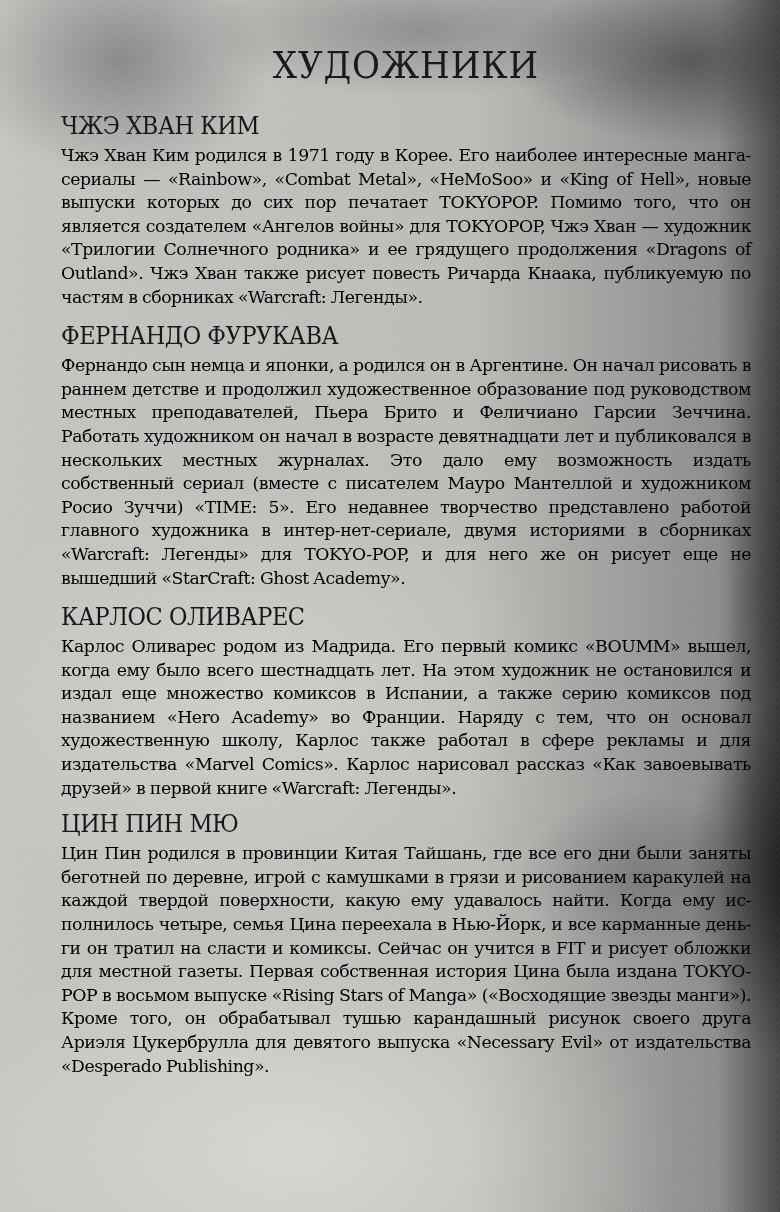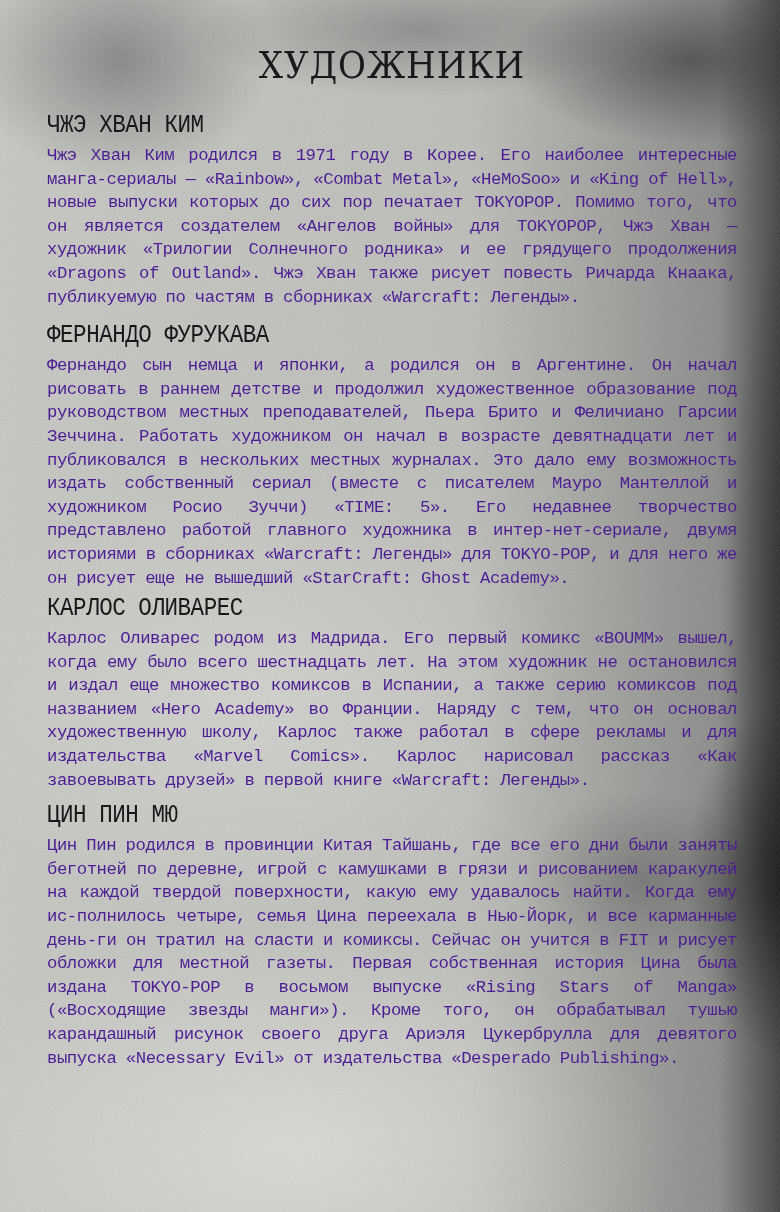--- a/index.html
+++ b/index.html
@@ -23,53 +23,53 @@
       radial-gradient(ellipse 420px 300px at 260px 700px, rgba(225,225,220,0.45), rgba(225,225,220,0) 75%),
       linear-gradient(90deg, #c6c6c3 0%, #bdbdba 60%, #8e8e8c 92%, #4a4a4a 100%);
   }
   .page-bg::after {
     content: ""; position: absolute; inset: 0;
     background-image:
       repeating-linear-gradient(37deg, rgba(0,0,0,0.025) 0 1px, rgba(0,0,0,0) 1px 3px),
       repeating-linear-gradient(-53deg, rgba(255,255,255,0.03) 0 1px, rgba(255,255,255,0) 1px 4px);
   }
   .content {
-    position: absolute; left: 47px; top: 44px; width: 690px;
+    position: absolute; left: 61px; top: 44px; width: 690px;
   }
   .page-title {
     text-align: center;
     font-size: 37px;
     letter-spacing: 1px;
     margin: 0 0 24px 0;
     font-weight: normal;
     color: #1a1a1a;
     transform: scaleX(0.92);
     padding-left: 0px;
   }
-  .section { margin: 0 0 12px 0; font-family: Liberation Mono, monospace; }
+  .section { margin: 0 0 12px 0; }
   .section-heading {
     font-size: 25px;
     font-weight: normal;
     margin: 0 0 4px 0;
     letter-spacing: -0.5px;
     color: #181818;
     transform: scaleX(0.9);
     transform-origin: left center;
   }
   .section-body {
     font-size: 17.3px;
     line-height: 23.6px;
     text-align: justify;
     margin: 0;
     letter-spacing: -0.45px;
     word-spacing: -0.5px;
-    color: #4c1d95;
+    color: #000000;
   }
   #sec-0 { margin-bottom: 12px; }
-  #sec-1 { margin-bottom: 4px; }
+  #sec-1 { margin-bottom: 12px; }
   #sec-2 { margin-bottom: 9px; }
 </style>
 </head>
 <body>
 
 <div class="page-bg"></div>
 
 <div class="content">
   <h1 class="page-title">ХУДОЖНИКИ</h1>
 

